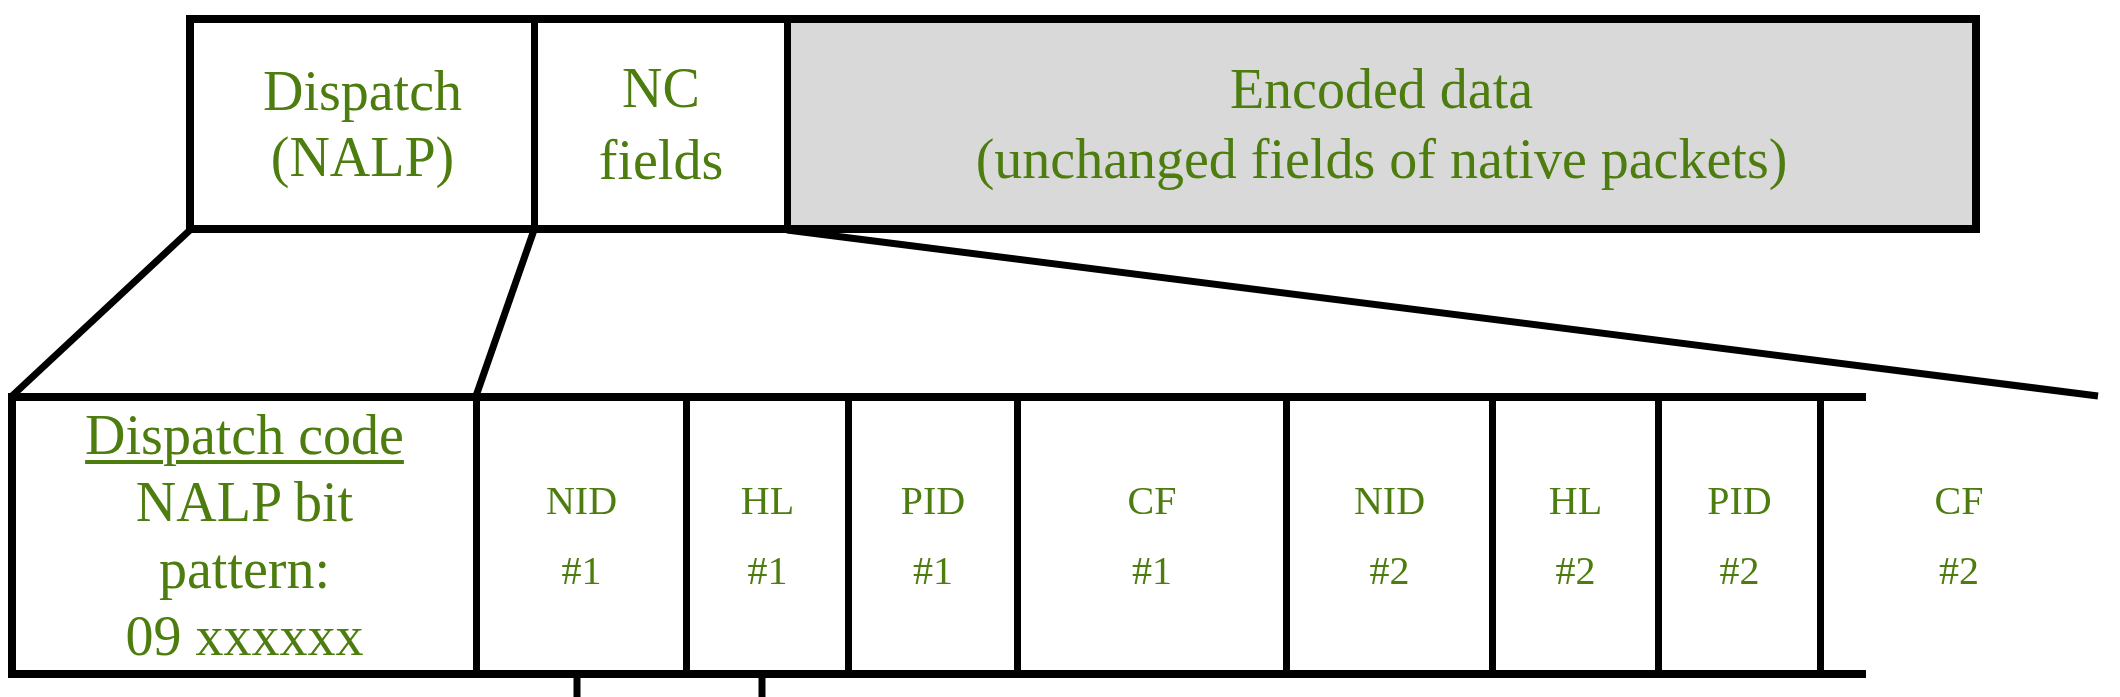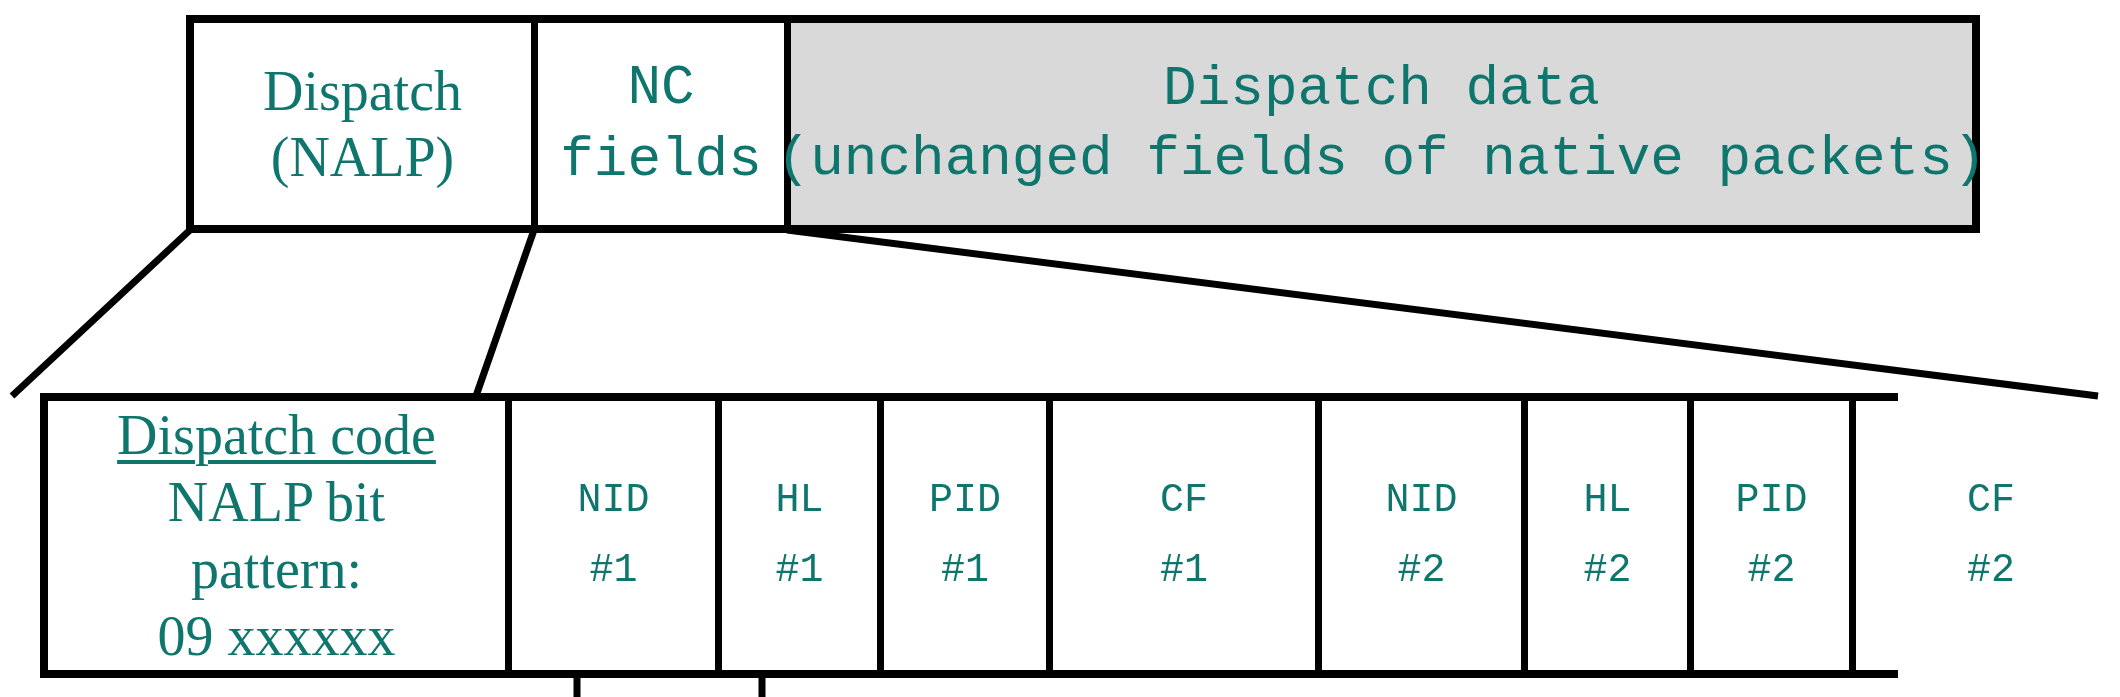--- a/index.html
+++ b/index.html
@@ -1,30 +1,30 @@
 <!DOCTYPE html>
 <html><head>
 <meta charset="utf-8">
 <style>
   html,body { margin:0; padding:0; background:#ffffff; }
   .canvas {
     position:relative; width:2120px; height:697px; background:#ffffff;
-    font-family:"Liberation Serif", serif; color:#0f766e; overflow:hidden;
+    font-family:"Liberation Serif", serif; color:#4d7c0f; overflow:hidden;
   }
   .row {
     position:absolute; display:flex; box-sizing:border-box;
     border:8px solid #000000; background:#ffffff;
   }
   .top-row    { left:186px; top:15px;  width:1794px; height:218px; }
-  .bottom-row { left:8px;   top:393px; width:1858px; height:285px;margin-left:32px; }
+  .bottom-row { left:8px;   top:393px; width:1858px; height:285px; }
   .cell {
     display:flex; flex-direction:column; justify-content:center; align-items:center;
     text-align:center; box-sizing:border-box; flex-shrink:0; background:#ffffff;
   }
-  .cell + .cell { border-left:7px solid #000000;font-family:Liberation Mono, monospace; }
+  .cell + .cell { border-left:7px solid #000000; }
   .gray { background:#d9d9d9; }
 
   
   .c-dispatch { width:337px;  font-size:56px; line-height:66px; }
   .c-nc       { width:253px;  font-size:56px; line-height:72px; }
   .c-encoded  { width:1188px; font-size:56px; line-height:70px; }
 
   
   .b0 { width:457px; font-size:56px; line-height:67px; }
   .b1 { width:210px; } .b2 { width:162px; } .b3 { width:169px; }
@@ -53,21 +53,21 @@
   <div class="row top-row">
     <div class="cell c-dispatch">
       <div class="line-text">Dispatch</div>
       <div class="line-text">(NALP)</div>
     </div>
     <div class="cell c-nc">
       <div class="line-text">NC</div>
       <div class="line-text">fields</div>
     </div>
     <div class="cell c-encoded gray">
-      <div class="line-text">Dispatch data</div>
+      <div class="line-text">Encoded data</div>
       <div class="line-text">(unchanged fields of native packets)</div>
     </div>
   </div>
 
   <div class="row bottom-row">
     <div class="cell b0">
       <div class="line-text underlined">Dispatch code</div>
       <div class="line-text">NALP bit</div>
       <div class="line-text">pattern:</div>
       <div class="line-text">09 xxxxxx</div>

